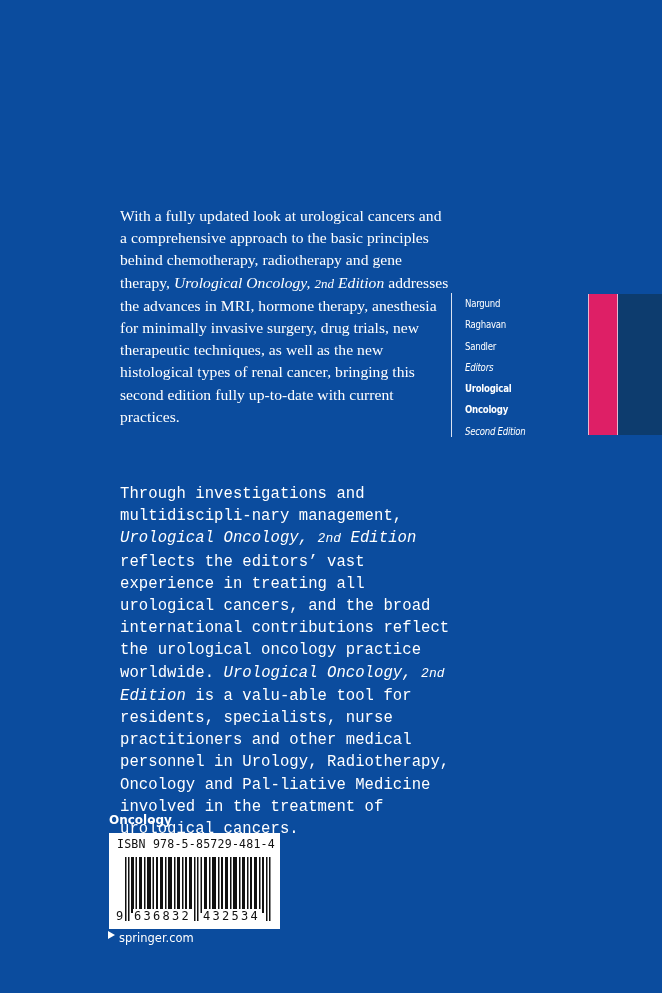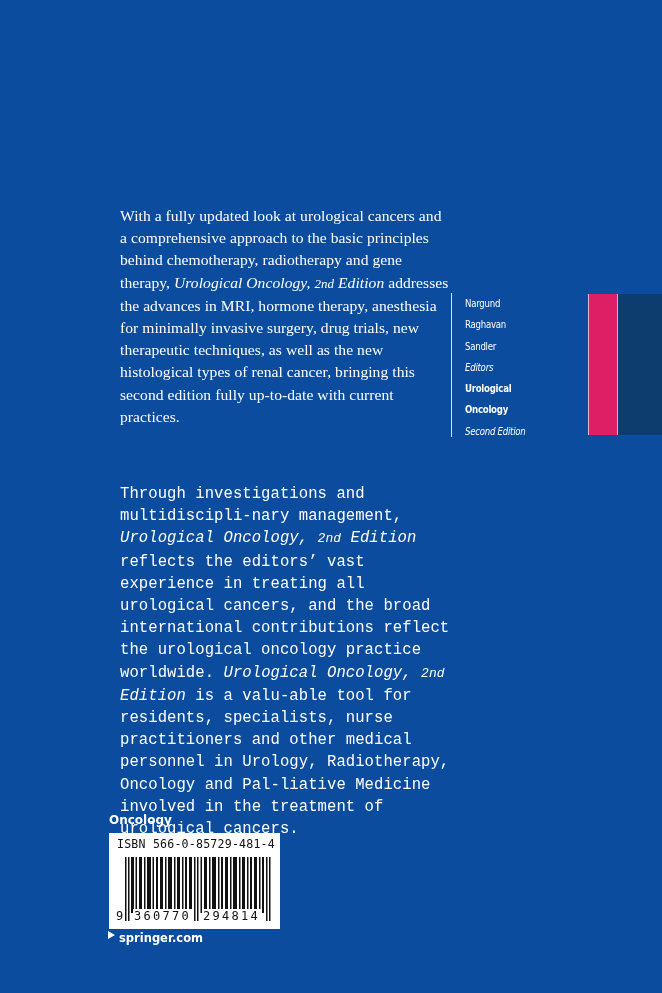--- a/index.html
+++ b/index.html
@@ -60,21 +60,21 @@
   .bars { position: absolute; left: 16px; top: 24px; width: 150px; height: 64px; }
   .bar-digits {
     position: absolute; left: 6px; top: 76px; height: 16px; width: 160px;
     font-family: "DejaVu Sans Mono", "Liberation Mono", monospace;
     font-size: 12px; white-space: nowrap;
   }
   .bar-digits span { position: absolute; top: 0; background: #fff; padding: 0 1px; }
   .site {
     position: absolute; left: 108px; top: 931px;
     font-family: "DejaVu Sans", "Liberation Sans", sans-serif;
-    font-size: 11.5px; font-weight: bold; display: flex; gap: 4px;
+    font-size: 11.5px; font-weight: normal; display: flex; gap: 4px;
   }
   .site .arrow {
     width: 0; height: 0; border-left: 7px solid #fff;
     border-top: 4.5px solid transparent; border-bottom: 4.5px solid transparent;
   }
 </style>
 </head>
 <body>
 
 <div class="blurb" id="blurb-1">
@@ -96,21 +96,21 @@
 <div class="stripe-pink"></div>
 <div class="stripe-navy"></div>
 
 <div class="blurb" id="blurb-2">
   <p><span>Through investigations and multidiscipli-nary management, </span><i><span>Urological Oncology, </span><span class="smallcaps">2nd</span><span> Edition</span></i><span> reflects the editors’ vast experience in treating all urological cancers, and the broad international contributions reflect the urological oncology practice worldwide. </span><i><span>Urological Oncology, </span><span class="smallcaps">2nd</span><span> Edition</span></i><span> is a valu-able tool for residents, specialists, nurse practitioners and other medical personnel in Urology, Radiotherapy, Oncology and Pal-liative Medicine involved in the treatment of urological cancers.</span></p>
 </div>
 
 <div class="category">Oncology</div>
 
 <div class="barcode-box">
-  <div class="isbn">ISBN 566-0-85729-481-4</div>
+  <div class="isbn">ISBN 978-5-85729-481-4</div>
   <svg class="bars" viewBox="0 0 150 64" preserveAspectRatio="none">
     <g fill="#111">
       <rect x="0" y="0" width="1.5" height="64"></rect>
         <rect x="3" y="0" width="1.5" height="64"></rect>
       <rect x="6" y="0" width="3" height="56"></rect>
         <rect x="10.5" y="0" width="1.5" height="56"></rect>
       <rect x="14" y="0" width="3" height="56"></rect>
         <rect x="19" y="0" width="1.5" height="56"></rect>
       <rect x="22" y="0" width="4" height="56"></rect>
         <rect x="27.5" y="0" width="1.5" height="56"></rect>
@@ -140,21 +140,21 @@
         <rect x="125" y="0" width="2" height="56"></rect>
       <rect x="129" y="0" width="3" height="56"></rect>
         <rect x="134" y="0" width="1.5" height="56"></rect>
       <rect x="137" y="0" width="2" height="56"></rect>
         <rect x="141" y="0" width="1.5" height="64"></rect>
       <rect x="144" y="0" width="1.5" height="64"></rect>
     </g>
   </svg>
   <div class="bar-digits">
     <span style="left:0px">9</span>
-    <span style="left:18px; letter-spacing:2.3px">360770</span>
-    <span style="left:87px; letter-spacing:2.3px">294814</span>
+    <span style="left:18px; letter-spacing:2.3px">636832</span>
+    <span style="left:87px; letter-spacing:2.3px">432534</span>
   </div>
 </div>
 
 <div class="site">
   <span class="arrow"></span>
   <span>springer.com</span>
 </div>
 
 </body></html>

